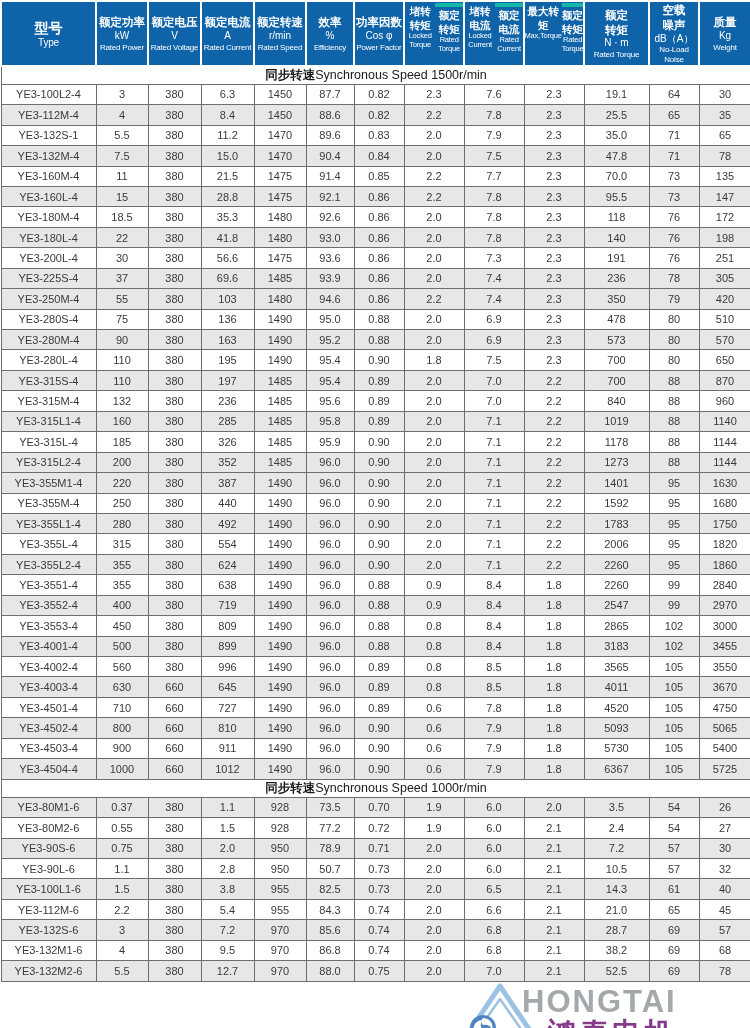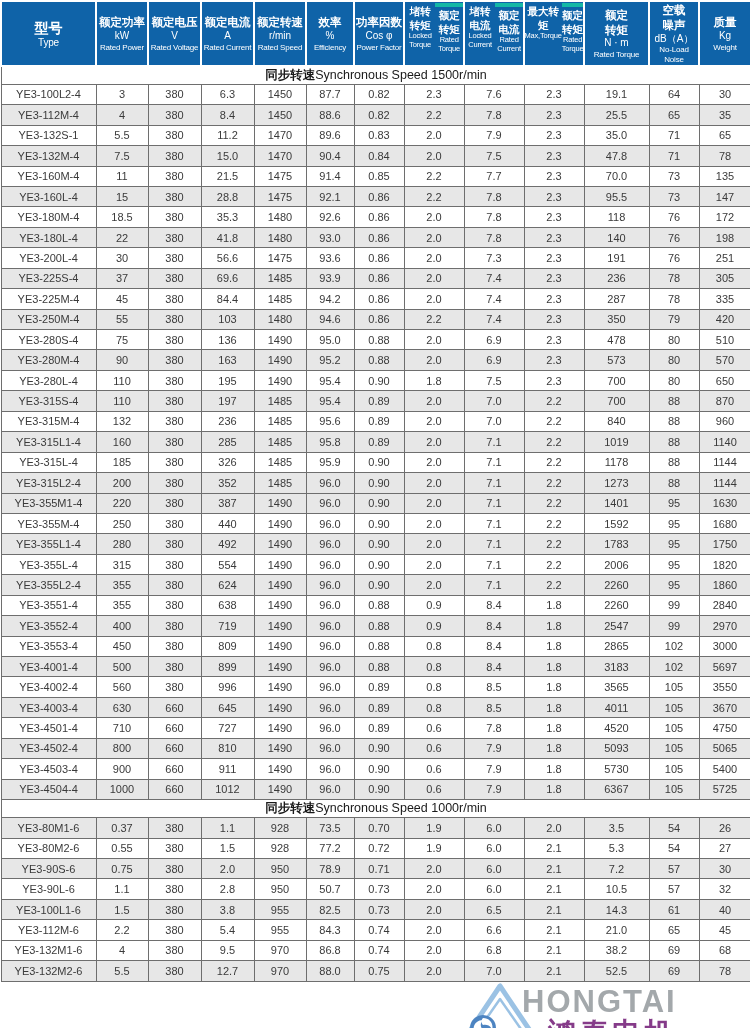--- a/index.html
+++ b/index.html
@@ -334,35 +334,20 @@
         <td>1485</td>
         <td>93.9</td>
         <td>0.86</td>
         <td>2.0</td>
         <td>7.4</td>
         <td>2.3</td>
         <td>236</td>
         <td>78</td>
         <td>305</td>
       </tr>
-      <tr>
-        <td>YE3-225M-4</td>
-        <td>45</td>
-        <td>380</td>
-        <td>84.4</td>
-        <td>1485</td>
-        <td>94.2</td>
-        <td>0.86</td>
-        <td>2.0</td>
-        <td>7.4</td>
-        <td>2.3</td>
-        <td>287</td>
-        <td>78</td>
-        <td>335</td>
-      </tr>
       <tr class="alt">
         <td>YE3-250M-4</td>
         <td>55</td>
         <td>380</td>
         <td>103</td>
         <td>1480</td>
         <td>94.6</td>
         <td>0.86</td>
         <td>2.2</td>
         <td>7.4</td>
@@ -617,21 +602,21 @@
         <td>380</td>
         <td>899</td>
         <td>1490</td>
         <td>96.0</td>
         <td>0.88</td>
         <td>0.8</td>
         <td>8.4</td>
         <td>1.8</td>
         <td>3183</td>
         <td>102</td>
-        <td>5697</td>
+        <td>3455</td>
       </tr>
       <tr>
         <td>YE3-4002-4</td>
         <td>560</td>
         <td>380</td>
         <td>996</td>
         <td>1490</td>
         <td>96.0</td>
         <td>0.89</td>
         <td>0.8</td>
@@ -738,21 +723,21 @@
         <td>YE3-80M2-6</td>
         <td>0.55</td>
         <td>380</td>
         <td>1.5</td>
         <td>928</td>
         <td>77.2</td>
         <td>0.72</td>
         <td>1.9</td>
         <td>6.0</td>
         <td>2.1</td>
-        <td>5.3</td>
+        <td>2.4</td>
         <td>54</td>
         <td>27</td>
       </tr>
       <tr class="alt">
         <td>YE3-90S-6</td>
         <td>0.75</td>
         <td>380</td>
         <td>2.0</td>
         <td>950</td>
         <td>78.9</td>
@@ -801,20 +786,35 @@
         <td>5.4</td>
         <td>955</td>
         <td>84.3</td>
         <td>0.74</td>
         <td>2.0</td>
         <td>6.6</td>
         <td>2.1</td>
         <td>21.0</td>
         <td>65</td>
         <td>45</td>
+      </tr>
+      <tr class="alt">
+        <td>YE3-132S-6</td>
+        <td>3</td>
+        <td>380</td>
+        <td>7.2</td>
+        <td>970</td>
+        <td>85.6</td>
+        <td>0.74</td>
+        <td>2.0</td>
+        <td>6.8</td>
+        <td>2.1</td>
+        <td>28.7</td>
+        <td>69</td>
+        <td>57</td>
       </tr>
       <tr>
         <td>YE3-132M1-6</td>
         <td>4</td>
         <td>380</td>
         <td>9.5</td>
         <td>970</td>
         <td>86.8</td>
         <td>0.74</td>
         <td>2.0</td>

